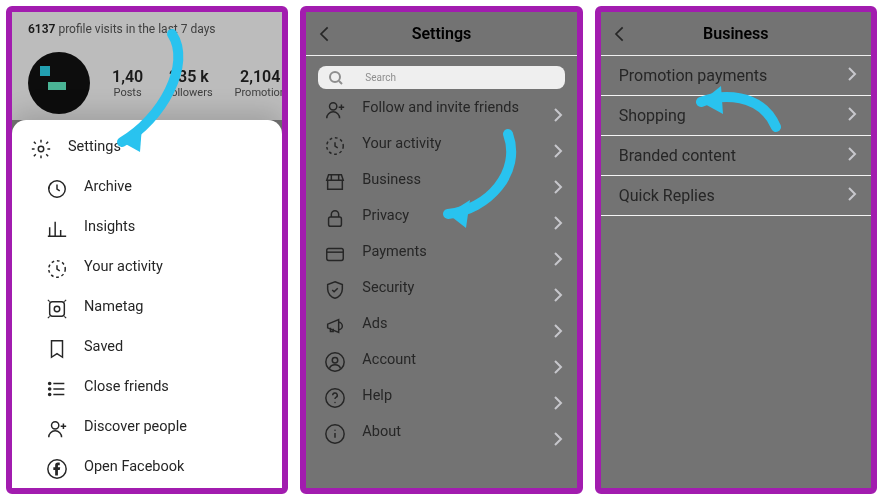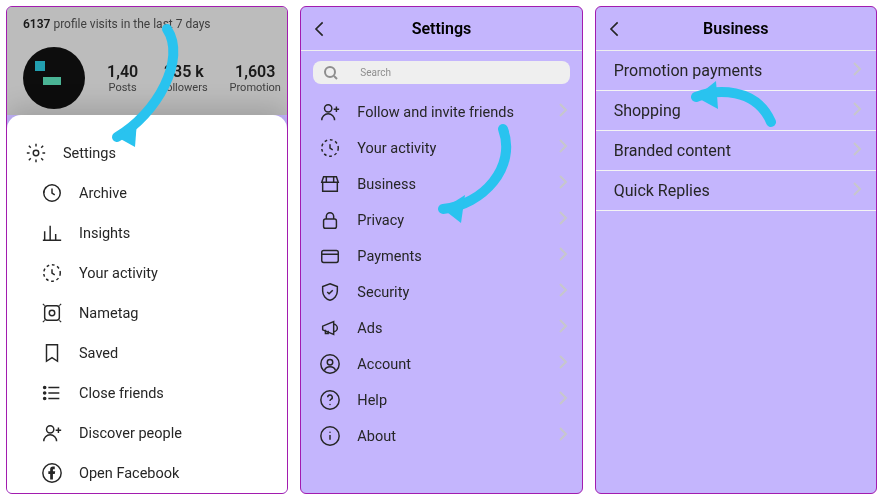--- a/index.html
+++ b/index.html
@@ -8,23 +8,23 @@
     background: #fff;
     width: 883px;
     height: 500px;
     display: flex;
     gap: 12px;
     padding: 6px;
   }
   .panel {
     position: relative;
     flex: 1;
-    border: 1px solid #a21caf;
+    border: 6px solid #a21caf;
     border-radius: 6px;
-    background: #c4b5fd;
+    background: #737373;
     overflow: hidden;
   }
 
   
   .profile-bg {
     filter: brightness(0.75);
     background: #fafafa;
     height: 108px;
     padding: 10px 16px 0 16px;
     font-size: 12px;
@@ -59,21 +59,20 @@
     top: 108px;
     background: #fff;
     border-top-left-radius: 14px;
     border-top-right-radius: 14px;
     box-shadow: 0 -8px 24px rgba(0,0,0,0.15);
     padding-top: 18px;
   }
 
   .menu-item, .set-row {
     display: flex;
-    align-items: center;
     gap: 16px;
     padding: 0 18px;
     height: 40px;
     font-size: 14.5px;
     color: #262626;
     cursor: pointer;
   }
   .menu-item .ico, .set-row .ico {
     width: 22px; height: 22px;
     display: flex; align-items: center; justify-content: center;
@@ -253,21 +252,21 @@
       <div class="avatar"></div>
       <div class="stat">
         <div class="num">1,40</div>
         <div class="lbl">Posts</div>
       </div>
       <div class="stat">
         <div class="num">235 k</div>
         <div class="lbl">Followers</div>
       </div>
       <div class="stat">
-        <div class="num">1,603</div>
+        <div class="num">2,104</div>
         <div class="lbl">Promotion</div>
       </div>
     </div>
   </div>
 
   <div class="sheet">
     <div class="menu-item">
       <span class="ico">
           <svg viewBox="0 0 24 24">
             <use href="#i-gear"></use>

